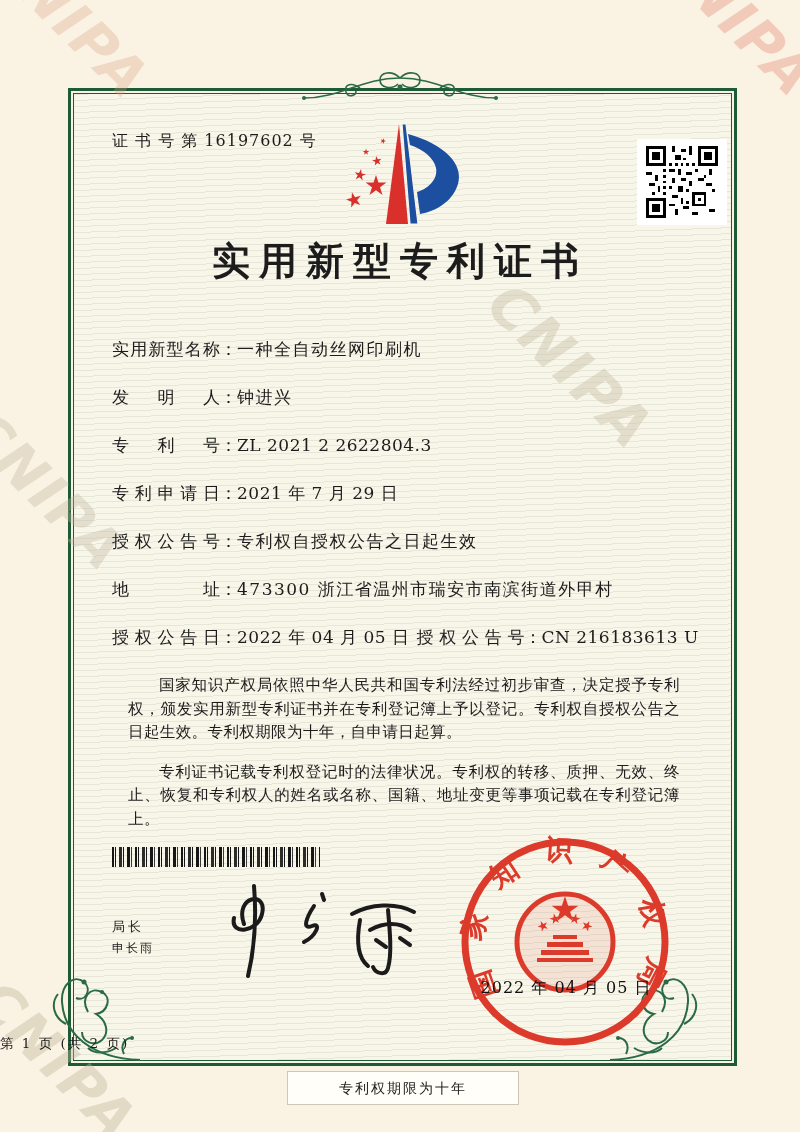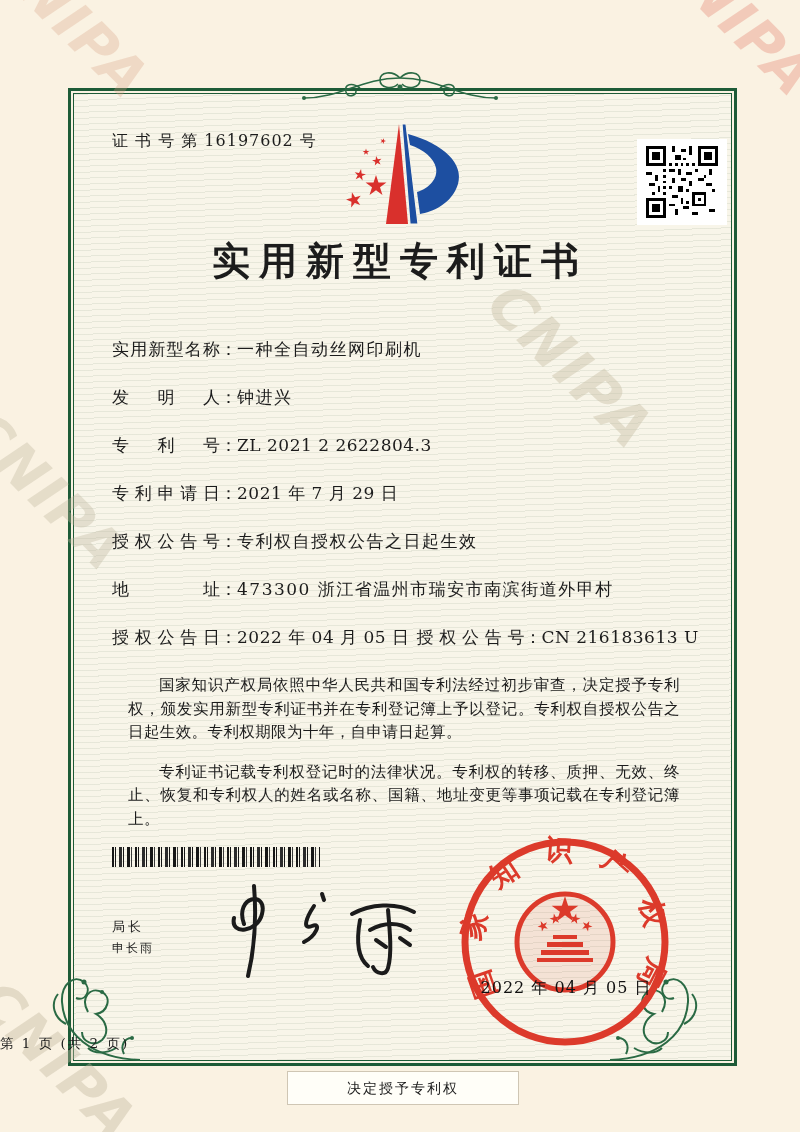--- a/index.html
+++ b/index.html
@@ -285,15 +285,15 @@
         <rect x="96" y="101" width="24" height="4"></rect>
         <rect x="90" y="108" width="36" height="5"></rect>
         <rect x="84" y="116" width="48" height="5"></rect>
         <rect x="80" y="124" width="56" height="4"></rect>
       </g>
     </g>
   </svg>
   <div class="seal-date">2022 年 04 月 05 日</div>
 
   <div class="page-number">第 1 页 (共 2 页)</div>
-  <div class="cont-box">决定授予专利权</div>
+  <div class="cont-box">专利权期限为十年</div>
 
 </div>
 
 </body></html>

